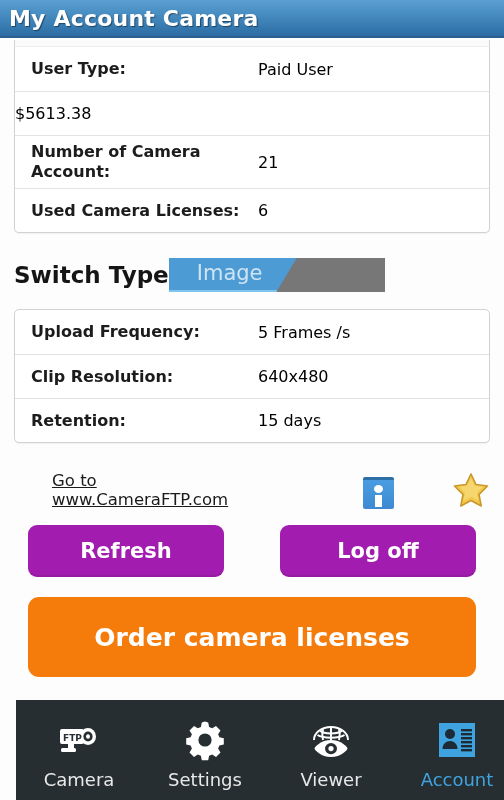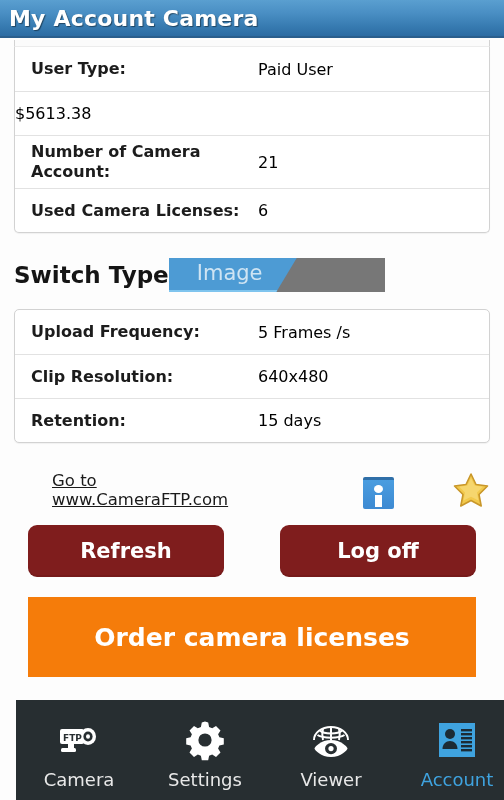--- a/index.html
+++ b/index.html
@@ -81,29 +81,29 @@
   }
   .icon-info .dot { position: absolute; left: 11px; top: 5px; width: 9px; height: 8px;
                     background: #fff; border-radius: 50%; }
   .icon-info .stem { position: absolute; left: 12px; top: 15px; width: 7px; height: 12px; background: #fff; }
   .icon-star { margin-left: 34px; width: 38px; height: 38px; }
 
   
   .btnrow { display: flex; justify-content: space-between; margin: 16px 28px 0 28px; }
   .btn-blue {
     width: 196px; height: 52px; border: none; border-radius: 9px;
-    background: #7f1d1d;
+    background: #a21caf;
     color: #ffffff; font-size: 21px; font-weight: bold;
     font-family: "DejaVu Sans", "Liberation Sans", sans-serif;
     cursor: pointer;
     box-shadow: inset 0 -2px 0 rgba(0,0,0,.07);
   }
   .btn-orange {
     display: block; width: 448px; height: 80px; margin: 20px auto 0 auto;
-    border: none; border-radius: 0;
+    border: none; border-radius: 11px;
     background: #f57c0a;
     color: #ffffff; font-size: 25px; font-weight: bold;
     font-family: "DejaVu Sans", "Liberation Sans", sans-serif;
     cursor: pointer;
   }
 
   
   .navbar {
     position: absolute; left: 16px; bottom: 0; width: 504px; height: 100px;
     background: #272e31; display: flex;

